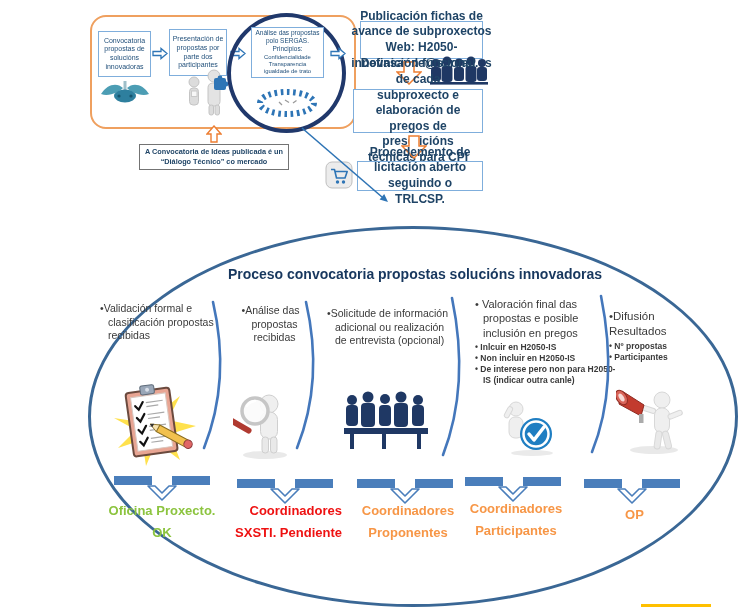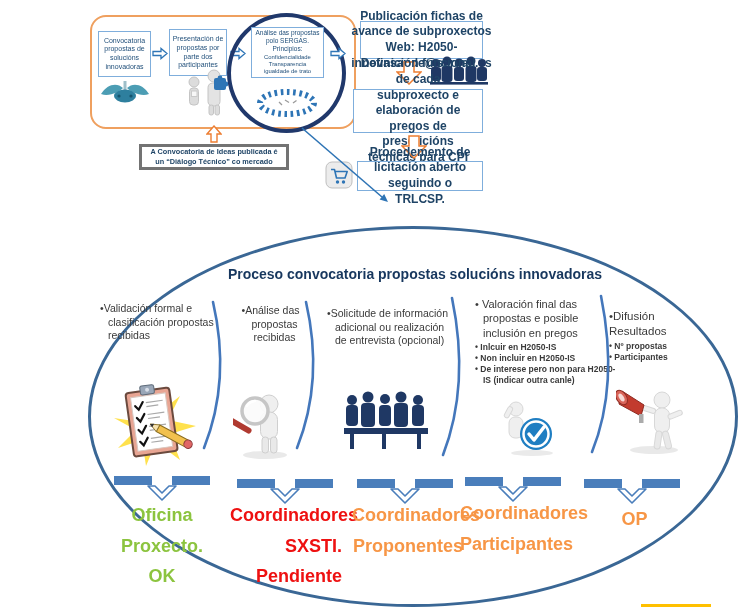--- a/index.html
+++ b/index.html
@@ -14,37 +14,37 @@
   .fb-2 { left:169px; top:29px; width:58px; height:47px; font-size:7px; line-height:1.25; }
   .fb-3 { left:251px; top:27px; width:73px; height:51px; font-size:6.5px; line-height:1.2; }
   .fb-3 .bullets { font-size:5.9px; line-height:1.25; margin-top:1px; }
   .navy-circle { left:227px; top:13px; width:119px; height:120px; border:4px solid #20386B; border-radius:50%; }
 
   .right-box { border:1.2px solid #7FAEDC; background:#fff; color:#1F4466; font-weight:bold; font-size:12px; line-height:1.3; display:flex; align-items:center; justify-content:center; text-align:center; padding:2px 4px; }
   .rb-1 { left:360px; top:21px; width:123px; height:38px; }
   .rb-2 { left:353px; top:89px; width:130px; height:44px; }
   .rb-3 { left:357px; top:161px; width:126px; height:30px; }
 
-  .note-box { left:139px; top:144px; width:150px; height:26px; border:3px solid #737373; background:#fff; color:#1F4466; font-weight:bold; font-size:7.3px; line-height:1.35; display:flex; align-items:center; justify-content:center; text-align:center; padding:1px 4px; }
+  .note-box { left:139px; top:144px; width:150px; height:26px; border:1px solid #737373; background:#fff; color:#1F4466; font-weight:bold; font-size:7.3px; line-height:1.35; display:flex; align-items:center; justify-content:center; text-align:center; padding:1px 4px; }
 
   
   .big-ellipse { left:88px; top:226px; width:650px; height:381px; border:3px solid #3A6795; border-radius:50%; background:#fff; }
   .ellipse-title { left:145px; top:266px; width:540px; text-align:center; color:#17375E; font-size:14px; font-weight:bold; }
 
   .step-text { color:#3A3A3A; font-size:10.5px; line-height:1.3; }
   .hang { padding-left:8px; text-indent:-8px; }
   .st-1 { left:100px; top:302px; width:120px; }
   .st-2 { left:228px; top:304px; width:85px;text-align:center; }
   .st-3 { left:327px; top:307px; width:124px; }
   .st-4 { left:475px; top:297px; width:147px; font-size:11px; }
   .st-5 { left:609px; top:309px; width:95px; font-size:11.5px; }
   .subbullets { margin-top:2px; font-size:8.5px; line-height:1.3; font-weight:bold; color:#3A3A3A; }
   .subbullets div { padding-left:8px; text-indent:-8px; }
 
-  .owner { font-weight:bold; font-size:18px; line-height:1.7; text-align:center; }
+  .owner { font-weight:bold; font-size:13px; line-height:1.7; text-align:center; }
   .ow-green { color:#8CC43F; }
   .ow-red { color:#EE1111; }
   .ow-orange { color:#F79646; }
   .ow-1 { left:107px; top:500px; width:110px; }
   .ow-2 { left:230px; top:500px; width:112px;text-align:right; }
   .ow-3 { left:352px; top:500px; width:112px; }
   .ow-4 { left:460px; top:498px; width:112px; }
   .ow-5 { left:597px; top:504px; width:75px; }
 
   .yellow-line { left:641px; top:604px; width:70px; height:2.5px; background:#FFC000; }

